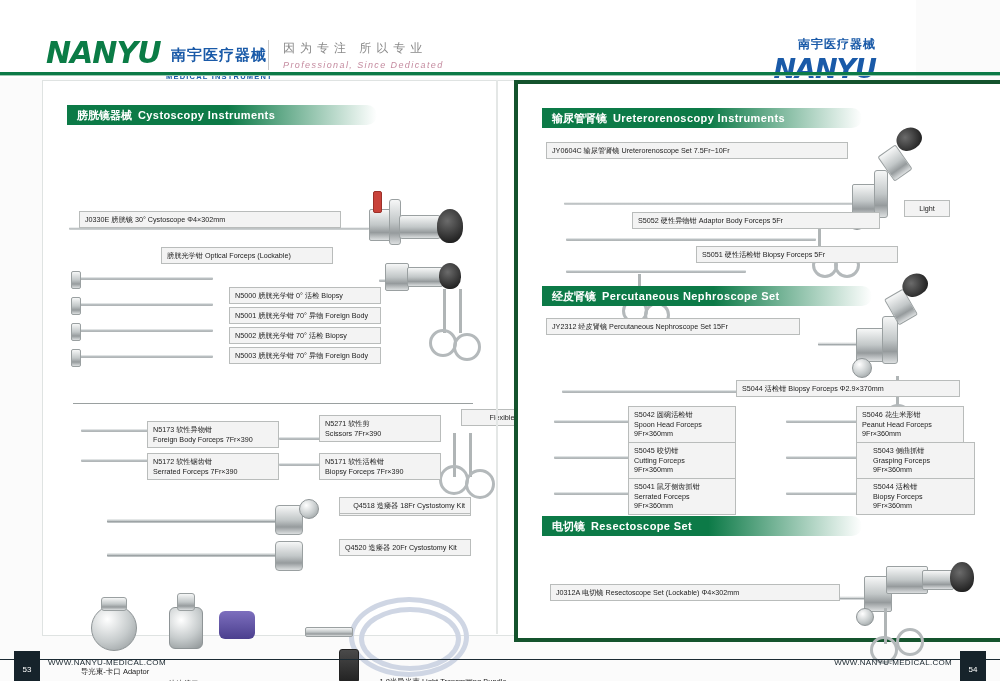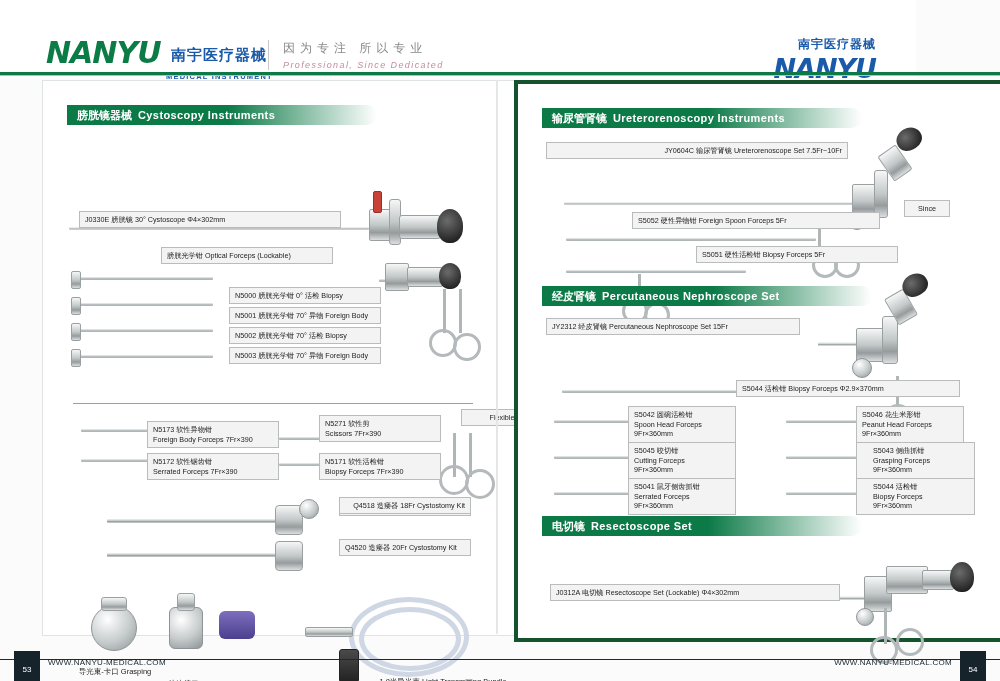--- a/index.html
+++ b/index.html
@@ -211,60 +211,60 @@
     <div class="lbl" style="left:296px;top:418px;width:120px;">Q4516 造瘘器 16Fr Cystostomy Kit</div>
     <div class="lbl" style="left:296px;top:416px;width:120px;text-align:right;">Q4518 造瘘器 18Fr Cystostomy Kit</div>
     <div class="lbl" style="left:296px;top:458px;width:120px;">Q4520 造瘘器 20Fr Cystostomy Kit</div>
 
     <div class="knob" style="left:48px;top:524px;width:44px;height:44px;"></div>
     <div class="blk" style="left:58px;top:516px;width:24px;height:12px;border-radius:3px;"></div>
     <div class="knob" style="left:126px;top:526px;width:32px;height:40px;border-radius:6px;"></div>
     <div class="blk" style="left:134px;top:512px;width:16px;height:16px;border-radius:3px;"></div>
     <div style="position:absolute;left:176px;top:530px;width:36px;height:28px;background:linear-gradient(to bottom,#7d6fbe,#4b3f8e);border-radius:6px;"></div>
 
-    <div class="caption" style="left:30px;top:586px;width:84px;">导光束-卡口 Grasping</div>
+    <div class="caption" style="left:30px;top:586px;width:84px;">导光束-卡口 Adaptor</div>
     <div class="caption" style="left:110px;top:598px;width:90px;">快速接口 Adaptor</div>
 
     <div class="hose" style="left:306px;top:516px;width:110px;height:70px;"></div>
     <div class="hose" style="left:316px;top:526px;width:92px;height:54px;"></div>
     <div class="blk" style="left:262px;top:546px;width:46px;height:8px;"></div>
     <div class="blk" style="left:296px;top:568px;width:18px;height:32px;border-radius:3px;background:linear-gradient(to bottom,#4a4a4a,#222);border-color:#222;"></div>
     <div class="caption" style="left:320px;top:596px;width:160px;">1.8米导光束  Light Transmitting Bundle</div>
   </div>
 
   <div class="panel panel-r">
 
     <div class="sec" style="left:24px;top:24px;width:320px;">
       <div class="bar"></div>
       <div class="txt">
         <span>输尿管肾镜</span><span class="en">Ureterorenoscopy Instruments</span>
       </div>
     </div>
 
-    <div class="lbl" style="left:28px;top:58px;width:290px;text-align:right;">JY0604C 输尿管肾镜 Ureterorenoscope Set 7.5Fr~10Fr</div>
+    <div class="lbl" style="left:28px;top:58px;width:290px;">JY0604C 输尿管肾镜 Ureterorenoscope Set 7.5Fr~10Fr</div>
 
     <div class="rod" style="left:46px;top:118px;width:290px;height:3px;"></div>
     <div class="blk" style="left:334px;top:100px;width:24px;height:32px;"></div>
     <div class="blk" style="left:356px;top:86px;width:12px;height:46px;border-radius:3px;"></div>
     <div class="blk" style="left:366px;top:64px;width:20px;height:28px;transform:rotate(-35deg);"></div>
     <div class="eyecup" style="left:378px;top:44px;width:26px;height:22px;transform:rotate(-30deg);"></div>
     <div class="knob" style="left:330px;top:128px;width:16px;height:16px;"></div>
 
     <div class="rod2" style="left:48px;top:154px;width:250px;height:3px;"></div>
     <div class="vline" style="left:300px;top:140px;height:36px;width:3px;background:#b0b5b6;"></div>
     <div class="ringL" style="left:294px;top:168px;width:20px;height:20px;"></div>
     <div class="ringR" style="left:316px;top:168px;width:20px;height:20px;"></div>
 
     <div class="rod2" style="left:48px;top:186px;width:180px;height:3px;"></div>
     <div class="vline" style="left:120px;top:190px;height:28px;width:3px;background:#b0b5b6;"></div>
     <div class="ringL" style="left:104px;top:214px;width:20px;height:20px;"></div>
     <div class="ringR" style="left:126px;top:218px;width:20px;height:20px;"></div>
 
-    <div class="lbl" style="left:386px;top:116px;width:34px;text-align:center;">Since</div>
-    <div class="lbl" style="left:114px;top:128px;width:236px;">S5052 硬性异物钳 Foreign Spoon Forceps 5Fr</div>
+    <div class="lbl" style="left:386px;top:116px;width:34px;text-align:center;">Light</div>
+    <div class="lbl" style="left:114px;top:128px;width:236px;">S5052 硬性异物钳 Adaptor Body Forceps 5Fr</div>
     <div class="lbl" style="left:178px;top:162px;width:190px;">S5051 硬性活检钳 Biopsy Forceps 5Fr</div>
 
     <div class="sec" style="left:24px;top:202px;width:330px;">
       <div class="bar"></div>
       <div class="txt">
         <span>经皮肾镜</span><span class="en">Percutaneous Nephroscope Set</span>
       </div>
     </div>
 
     <div class="lbl" style="left:28px;top:234px;width:242px;">JY2312 经皮肾镜 Percutaneous Nephroscope Set 15Fr</div>

